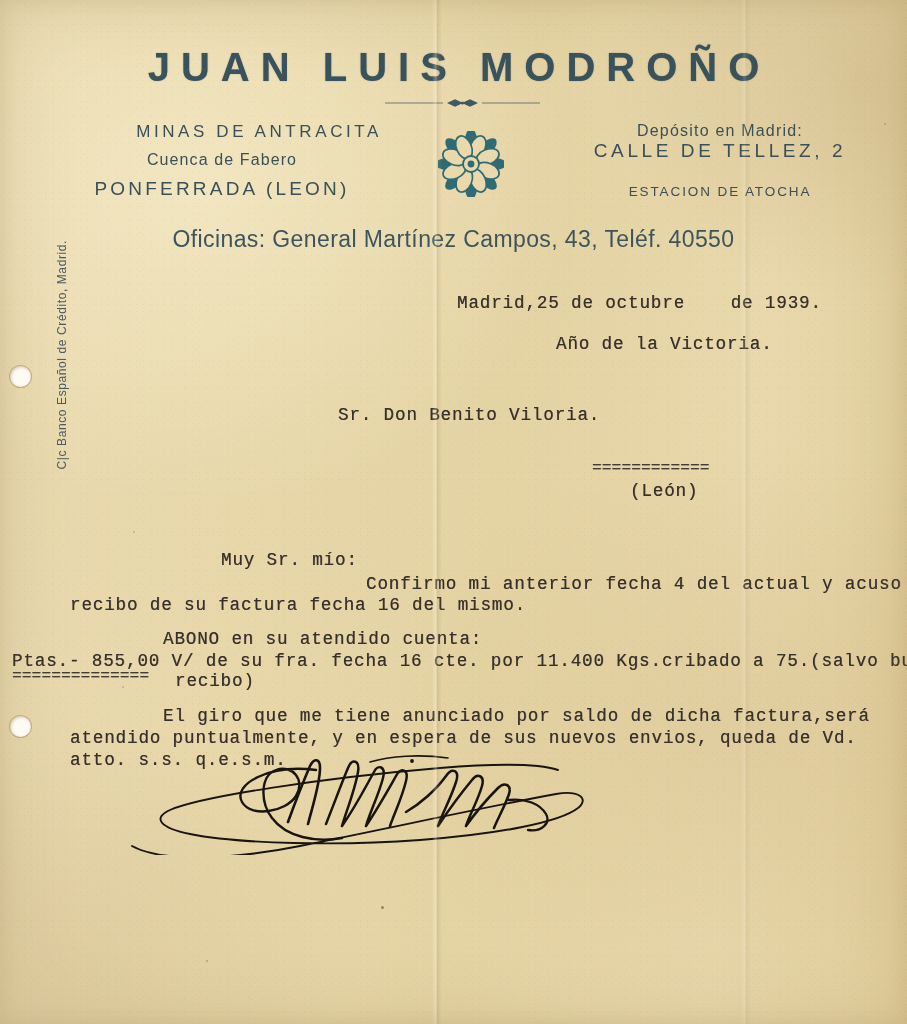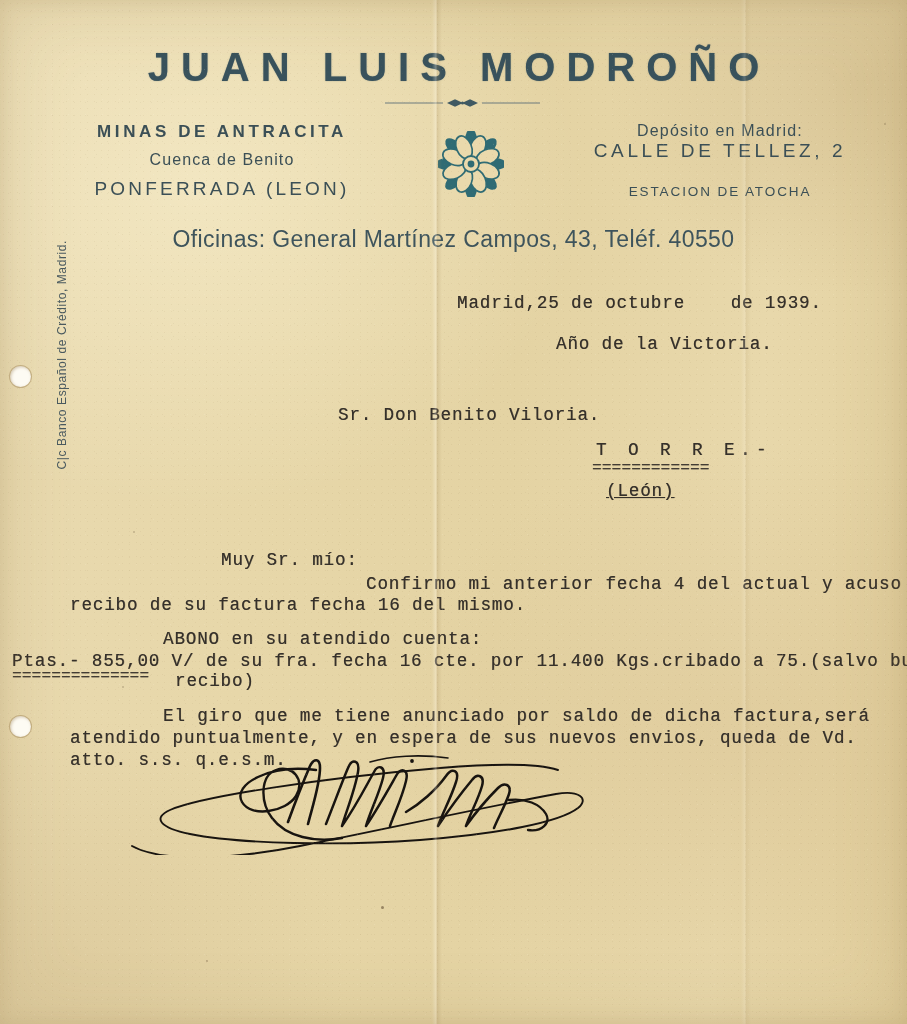--- a/index.html
+++ b/index.html
@@ -100,21 +100,21 @@
   #title-rule {
     position: absolute;
     top: 97px;
     left: 385px;
     width: 155px;
     height: 12px;
   }
 
   
   #lh-left { position: absolute; top: 122px; left: 62px; width: 320px; }
-  #lh-left .l1 { font-size: 17px; letter-spacing: 3.6px; font-weight: 700; }
+  #lh-left .l1 { font-size: 17px; letter-spacing: 3.6px; font-weight: 400; text-align: right; }
   #lh-left .l2 { font-size: 16px; letter-spacing: 1.1px; margin-top: 9px; }
   #lh-left .l3 { font-size: 19px; letter-spacing: 3.2px; margin-top: 9px; }
 
   
   #lh-right { position: absolute; top: 122px; left: 560px; width: 320px; }
   #lh-right .r1 { font-size: 16px; letter-spacing: 1.2px; }
   #lh-right .r2 { font-size: 19px; letter-spacing: 3.6px; }
   #lh-right .r3 { font-size: 13.5px; letter-spacing: 1.9px; margin-top: 22px; }
 
   
@@ -151,21 +151,21 @@
       0.45px 0 0.3px rgba(53,48,42,0.42),
       0 0.4px 0.4px rgba(53,48,42,0.30);
   }
 
   #date-line   { top: 290px; left: 457px; }
   #victory-line{ top: 331px; left: 556px; }
 
   #addressee   { top: 402px; left: 338px; }
   #torre       { top: 437px; left: 596px; letter-spacing: 5.5px; }
   #torre-rule  { top: 455px; left: 592px; letter-spacing: 0.2px; font-size: 16px; color:#423c34; }
-  #city        { top: 478px; left: 606px; text-decoration: underline; }
+  #city        { top: 478px; left: 630px; }
 
   #greeting    { top: 547px; left: 221px; }
   #para1-l1    { top: 571px; left: 366px; }
   #para1-l2    { top: 592px; left: 70px; }
 
   #abono-line  { top: 626px; left: 163px; }
   #amount-line { top: 648px; left: 12px; }
   #amount-rule { top: 663px; left: 12px; letter-spacing: 0.2px; font-size: 16px; color:#423c34; }
   #recibo-line { top: 668px; left: 175px; }
 
@@ -212,21 +212,21 @@
   <svg id="title-rule" viewBox="0 0 155 12">
     <line x1="0" y1="6" x2="58" y2="6" stroke="#5d7079" stroke-width="0.9"></line>
     <line x1="97" y1="6" x2="155" y2="6" stroke="#5d7079" stroke-width="0.9"></line>
     <path d="M62 6 L70 2.2 L78 6 L70 9.8 Z" fill="#3f5962"></path>
     <path d="M77 6 L85 2.2 L93 6 L85 9.8 Z" fill="#3f5962"></path>
     <circle cx="77.5" cy="6" r="1.5" fill="#3f5962"></circle>
   </svg>
 
   <div class="lh" id="lh-left">
     <div class="l1">MINAS DE ANTRACITA</div>
-    <div class="l2">Cuenca de Benito</div>
+    <div class="l2">Cuenca de Fabero</div>
     <div class="l3">PONFERRADA (LEON)</div>
   </div>
 
   <svg id="emblem" viewBox="0 0 66 66">
     <g transform="translate(33,33)">
 
       <g fill="#2f6b74">
         <g>
             <ellipse cx="0" cy="-24" rx="6" ry="11"></ellipse>
           </g>
@@ -291,21 +291,20 @@
   </div>
 
   <div id="offices-line">Oficinas: General Martínez Campos, 43, Teléf. 40550</div>
 
   <div id="bank-note">C|c Banco Español de Crédito, Madrid.</div>
 
   <div class="tw" id="date-line">Madrid,25 de octubre    de 1939.</div>
   <div class="tw" id="victory-line">Año de la Victoria.</div>
 
   <div class="tw" id="addressee">Sr. Don Benito Viloria.</div>
-  <div class="tw" id="torre">T O R R E.-</div>
   <div class="tw" id="torre-rule">============</div>
   <div class="tw" id="city">(León)</div>
 
   <div class="tw" id="greeting">Muy Sr. mío:</div>
   <div class="tw" id="para1-l1">Confirmo mi anterior fecha 4 del actual y acuso</div>
   <div class="tw" id="para1-l2">recibo de su factura fecha 16 del mismo.</div>
 
   <div class="tw" id="abono-line">ABONO en su atendido cuenta:</div>
   <div class="tw" id="amount-line">Ptas.- 855,00 V/ de su fra. fecha 16 cte. por 11.400 Kgs.cribado a 75.(salvo buen</div>
   <div class="tw" id="amount-rule">==============</div>

